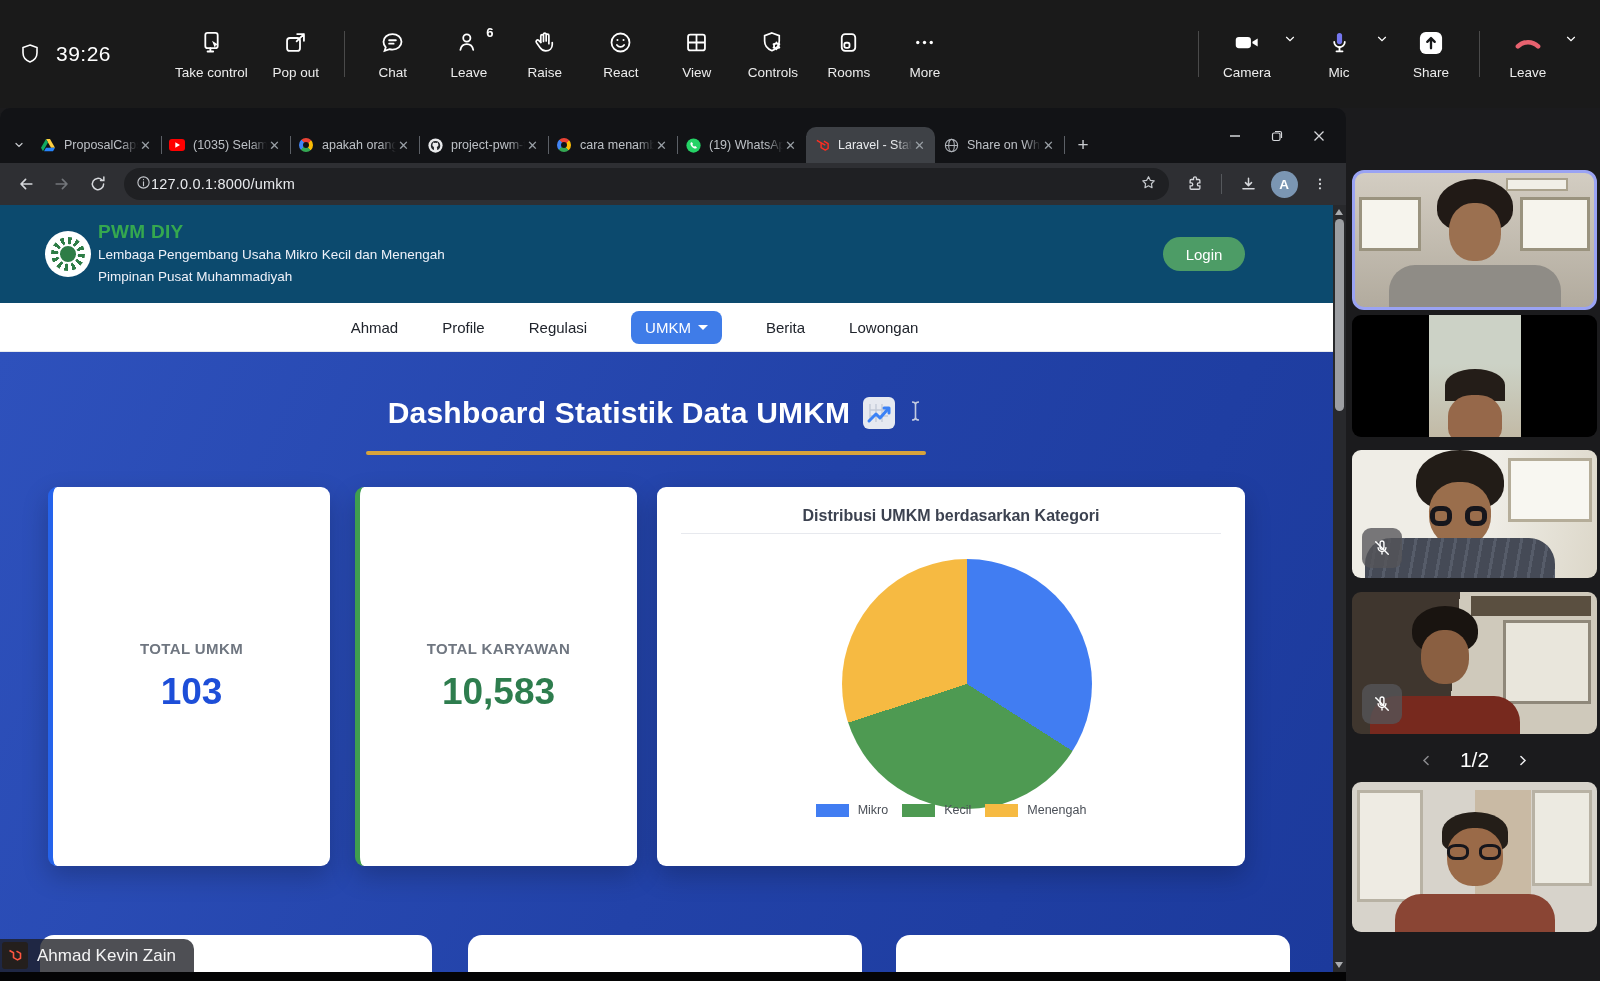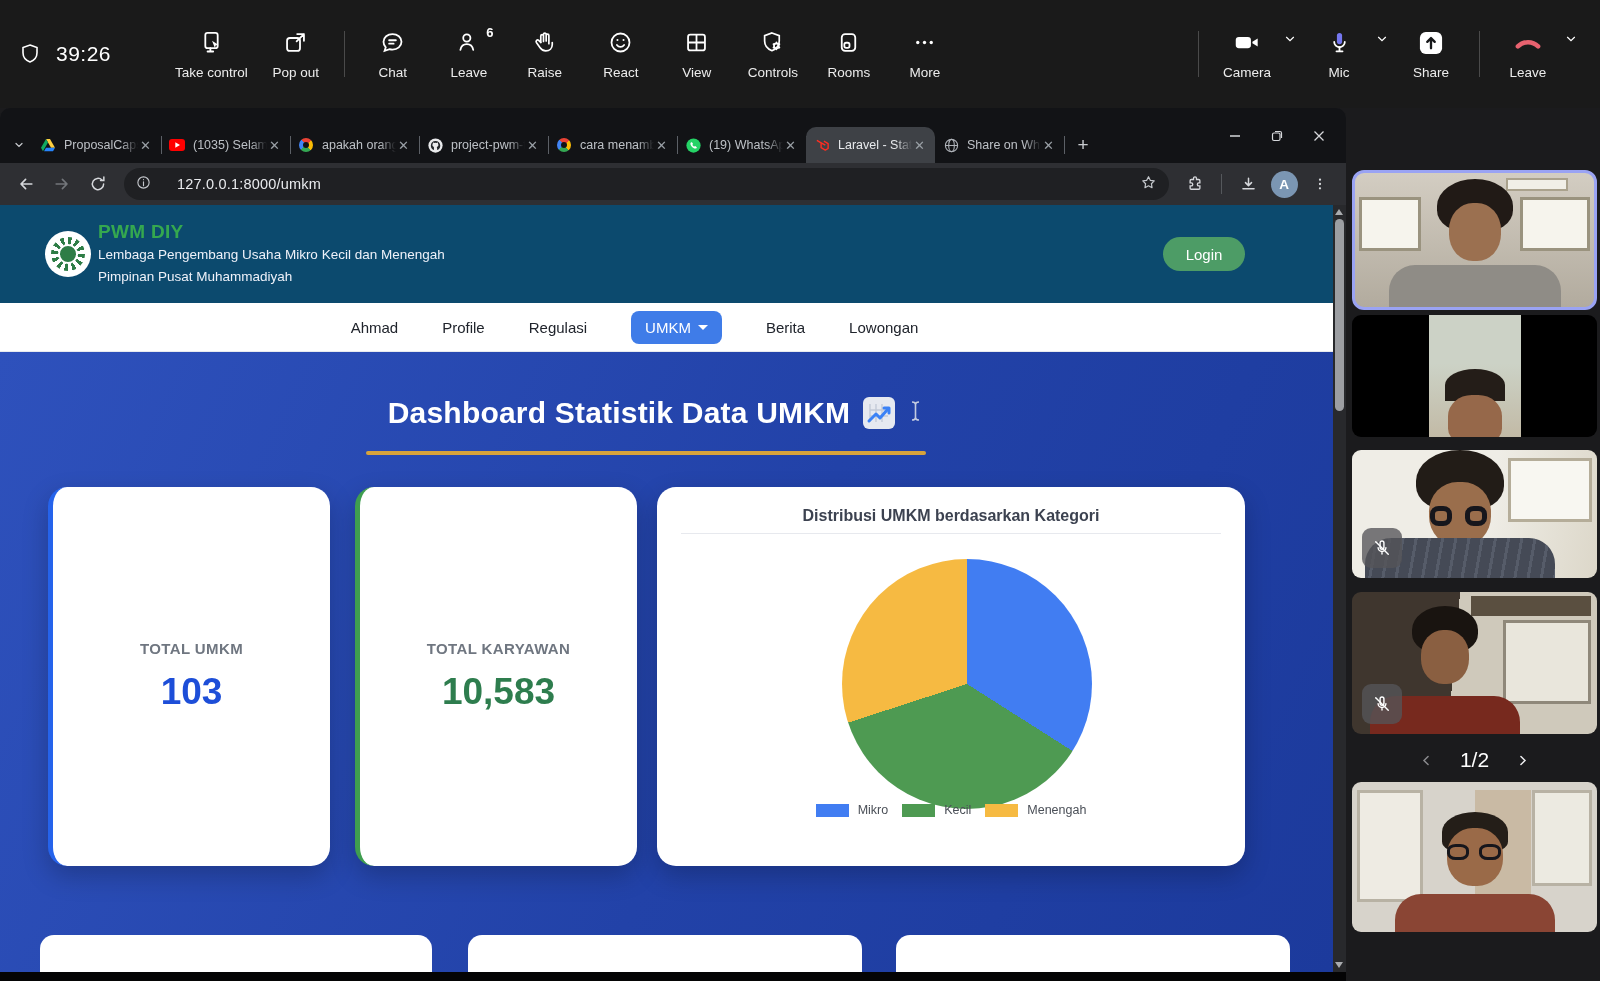--- a/index.html
+++ b/index.html
@@ -32,21 +32,21 @@
   .tab .x{color:#9aa0a6;font-size:13px;padding:0 2px;flex:0 0 auto}
   .tab.active{background:#3e4146;border-radius:10px 10px 0 0;color:#e8eaed}
   .tab:not(.active)::after{content:"";position:absolute;right:-1px;top:9px;height:18px;width:1px;background:#5c6066}
   .newtab{width:30px;height:30px;margin:0 4px 3px;display:flex;align-items:center;justify-content:center;color:#c8cbcf;font-size:19px}
   .wctrls{margin-left:auto;display:flex;align-items:center;height:100%;margin-bottom:0}
   .wc{width:42px;height:55px;display:flex;align-items:center;justify-content:center;color:#d6d8db}
 
   .toolbar{position:absolute;left:0;top:55px;width:100%;height:42px;background:#2e2f33;display:flex;align-items:center;padding:0 10px;gap:4px}
   .navic{width:32px;height:32px;display:flex;align-items:center;justify-content:center}
   .omnibox{flex:1;height:32px;background:#1f2023;border-radius:16px;display:flex;align-items:center;padding:0 12px;margin:0 6px;color:#e8eaed;font-size:14.5px}
-  .omnibox .url{flex:1;margin-left:26px;letter-spacing:.2px}
+  .omnibox .url{flex:1;margin-left:0;letter-spacing:.2px}
   .tool-sep{width:1px;height:20px;background:#55585c;margin:0 6px}
   .avatar{width:27px;height:27px;border-radius:50%;background:#7b96b3;color:#fff;font-size:13.5px;display:flex;align-items:center;justify-content:center;font-weight:bold}
 
   
   .viewport{position:absolute;left:0;top:97px;width:1346px;height:767px;background:#fff;overflow:hidden}
   .page{position:absolute;left:0;top:0;width:1333px;height:767px}
   .site-header{position:absolute;left:0;top:0;width:100%;height:98px;background:#0c4a6e}
   .logo{position:absolute;left:45px;top:26px;width:46px;height:46px;border-radius:50%;background:#fff;display:flex;align-items:center;justify-content:center}
   .logo .sun{width:34px;height:34px;border-radius:50%;background:repeating-conic-gradient(#2e7d46 0 14deg,#fff 14deg 30deg);position:relative}
   .logo .sun::after{content:"";position:absolute;inset:7px;border-radius:50%;background:#2e7d46;border:2px solid #fff}
@@ -60,21 +60,21 @@
   .nav-pill{background:#3f7ce8;color:#fff;padding:8px 14px;border-radius:8px;display:flex;align-items:center;gap:7px;font-size:15px;cursor:pointer}
   .caret{width:0;height:0;border-left:5px solid transparent;border-right:5px solid transparent;border-top:5px solid #fff}
 
   .hero{position:absolute;left:0;top:147px;width:100%;height:620px;background:linear-gradient(115deg,#2e51bc 0%,#2242a8 55%,#1c3a9c 100%)}
   .hero-title-row{position:absolute;left:0;top:44px;width:100%;display:flex;align-items:center;justify-content:center;gap:12px;padding-right:24px}
   .hero-title{color:#fff;font-size:30px;font-weight:bold;letter-spacing:.2px}
   .hero-underline{position:absolute;left:50%;top:99px;transform:translateX(calc(-50% - 21px));width:560px;height:4px;background:#d7a33c;border-radius:2px}
   .chart-emoji{display:inline-flex}
   .ibeam{margin-left:2px;opacity:.85}
 
-  .card{position:absolute;top:135px;height:379px;background:#fff;border-radius:19px;box-shadow:0 10px 26px rgba(0,0,0,.22)}
+  .card{position:absolute;top:135px;height:379px;background:#fff;border-radius:9px;box-shadow:0 10px 26px rgba(0,0,0,.22)}
   .stat-card{display:flex;flex-direction:column;align-items:center;justify-content:center;gap:14px}
   .card.c1{left:48px;width:282px;border-left:5px solid #2563eb}
   .card.c2{left:355px;width:282px;border-left:5px solid #3f9e4f}
   .card.c3{left:657px;width:588px}
   .stat-label{color:#6f7680;font-size:15px;font-weight:600;letter-spacing:.4px}
   .stat-value{font-size:37px;font-weight:bold}
   .c1 .stat-value{color:#1d4ed8}
   .c2 .stat-value{color:#2e7d4e}
 
   .chart-title{position:absolute;left:0;top:20px;width:100%;text-align:center;color:#3c4250;font-size:16px;font-weight:bold}
@@ -563,20 +563,28 @@
           </section>
         </div>
 
         <div class="pg-scroll">
           <span class="pg-arrow up"></span>
           <span class="pg-thumb"></span>
           <span class="pg-arrow down"></span>
         </div>
       </div>
 
+      <div class="presenter">
+        <span class="app-ic">
+          <svg width="16" height="16" viewBox="0 0 16 16" fill="none" stroke="#ff5640" stroke-width="1.6" stroke-linejoin="round">
+              <path d="M2.5 2.5l4 2.3v4.8l4 2.3 3-1.7V5.4L9.5 3.1"></path>
+            </svg>
+        </span>
+        <span class="pname">Ahmad Kevin Zain</span>
+      </div>
 
     </div>
 
     <div class="bottom-strip"></div>
 
     <aside class="rail">
 
       <div class="tile v1">
         <span class="win" style="left:4px;top:24px;width:62px;height:54px"></span>
         <span class="win" style="right:4px;top:24px;width:70px;height:54px"></span>

